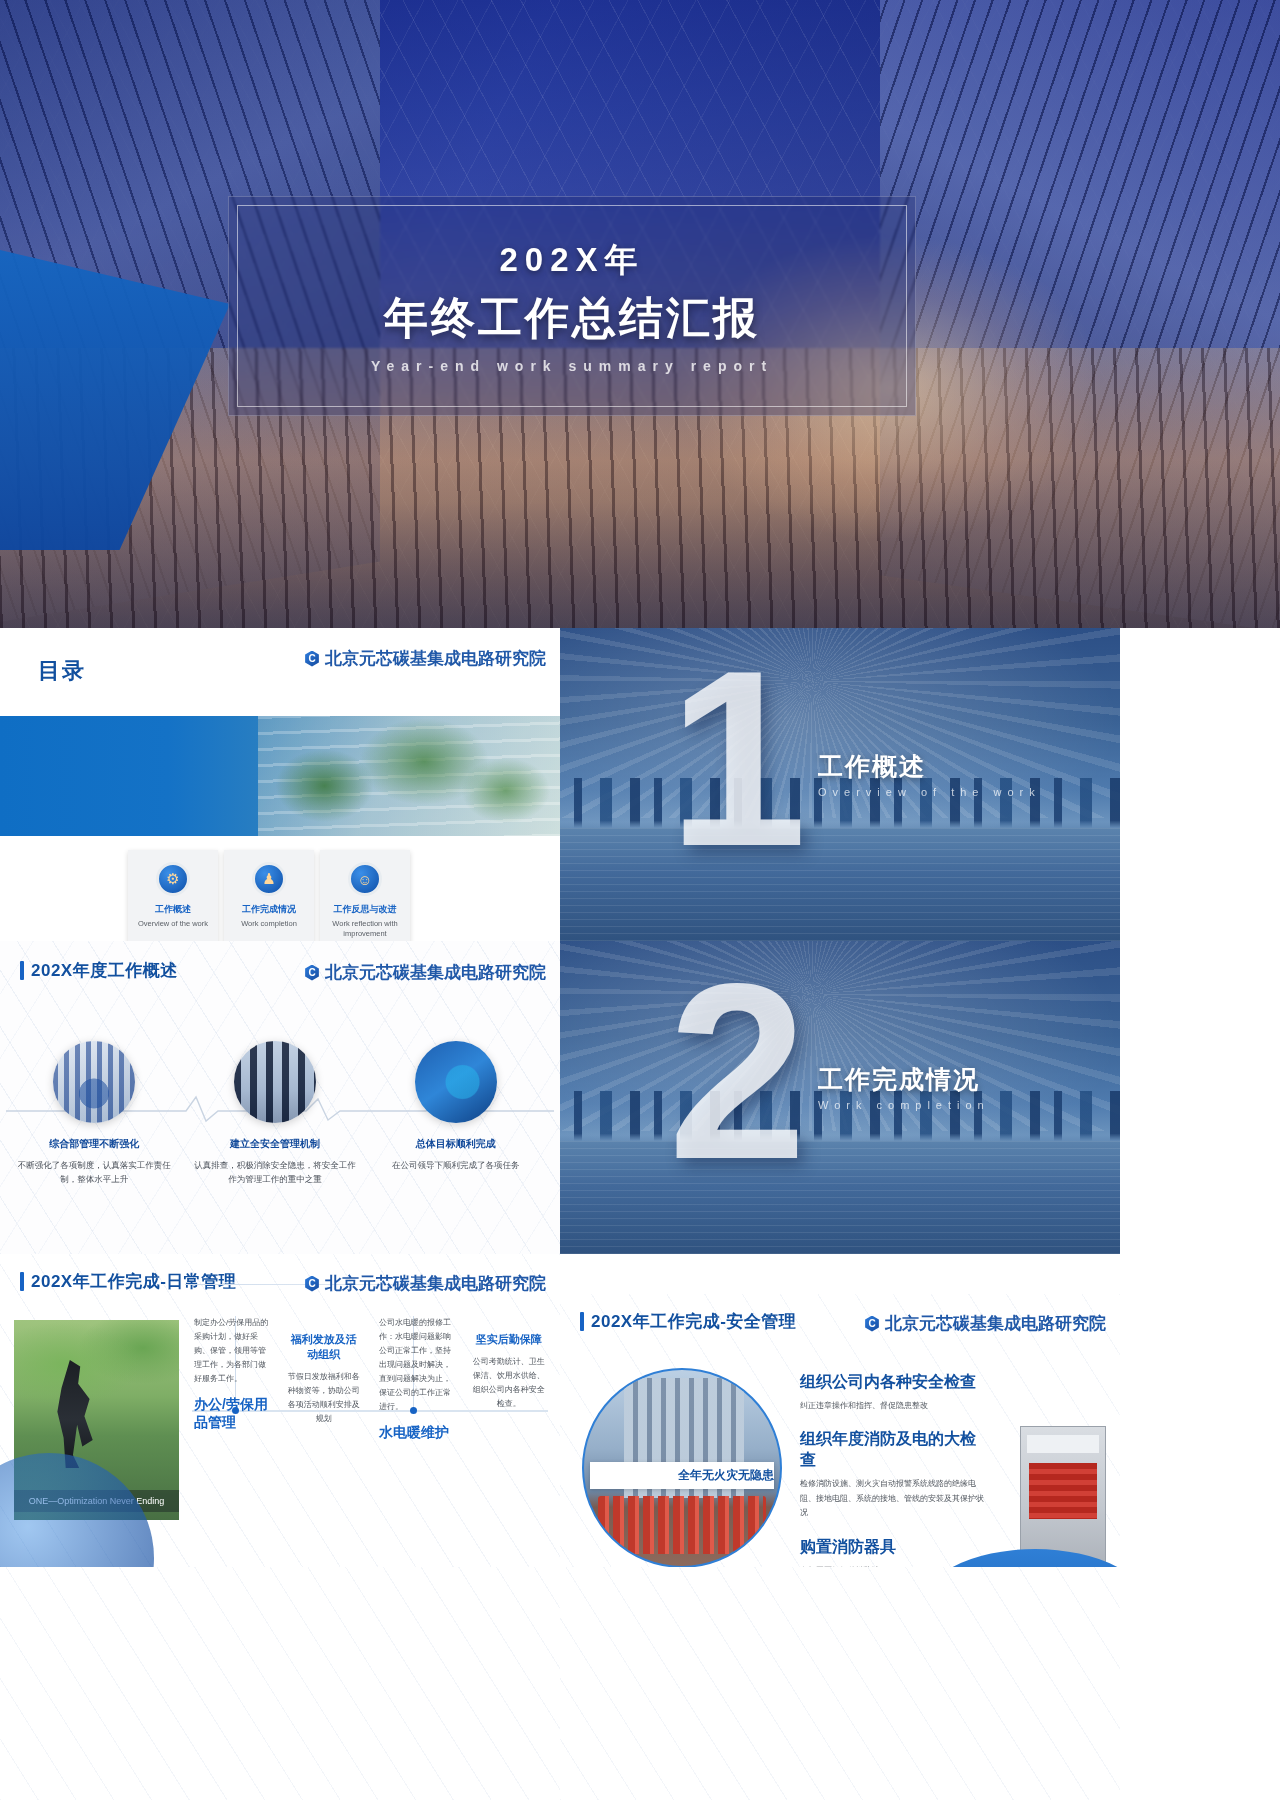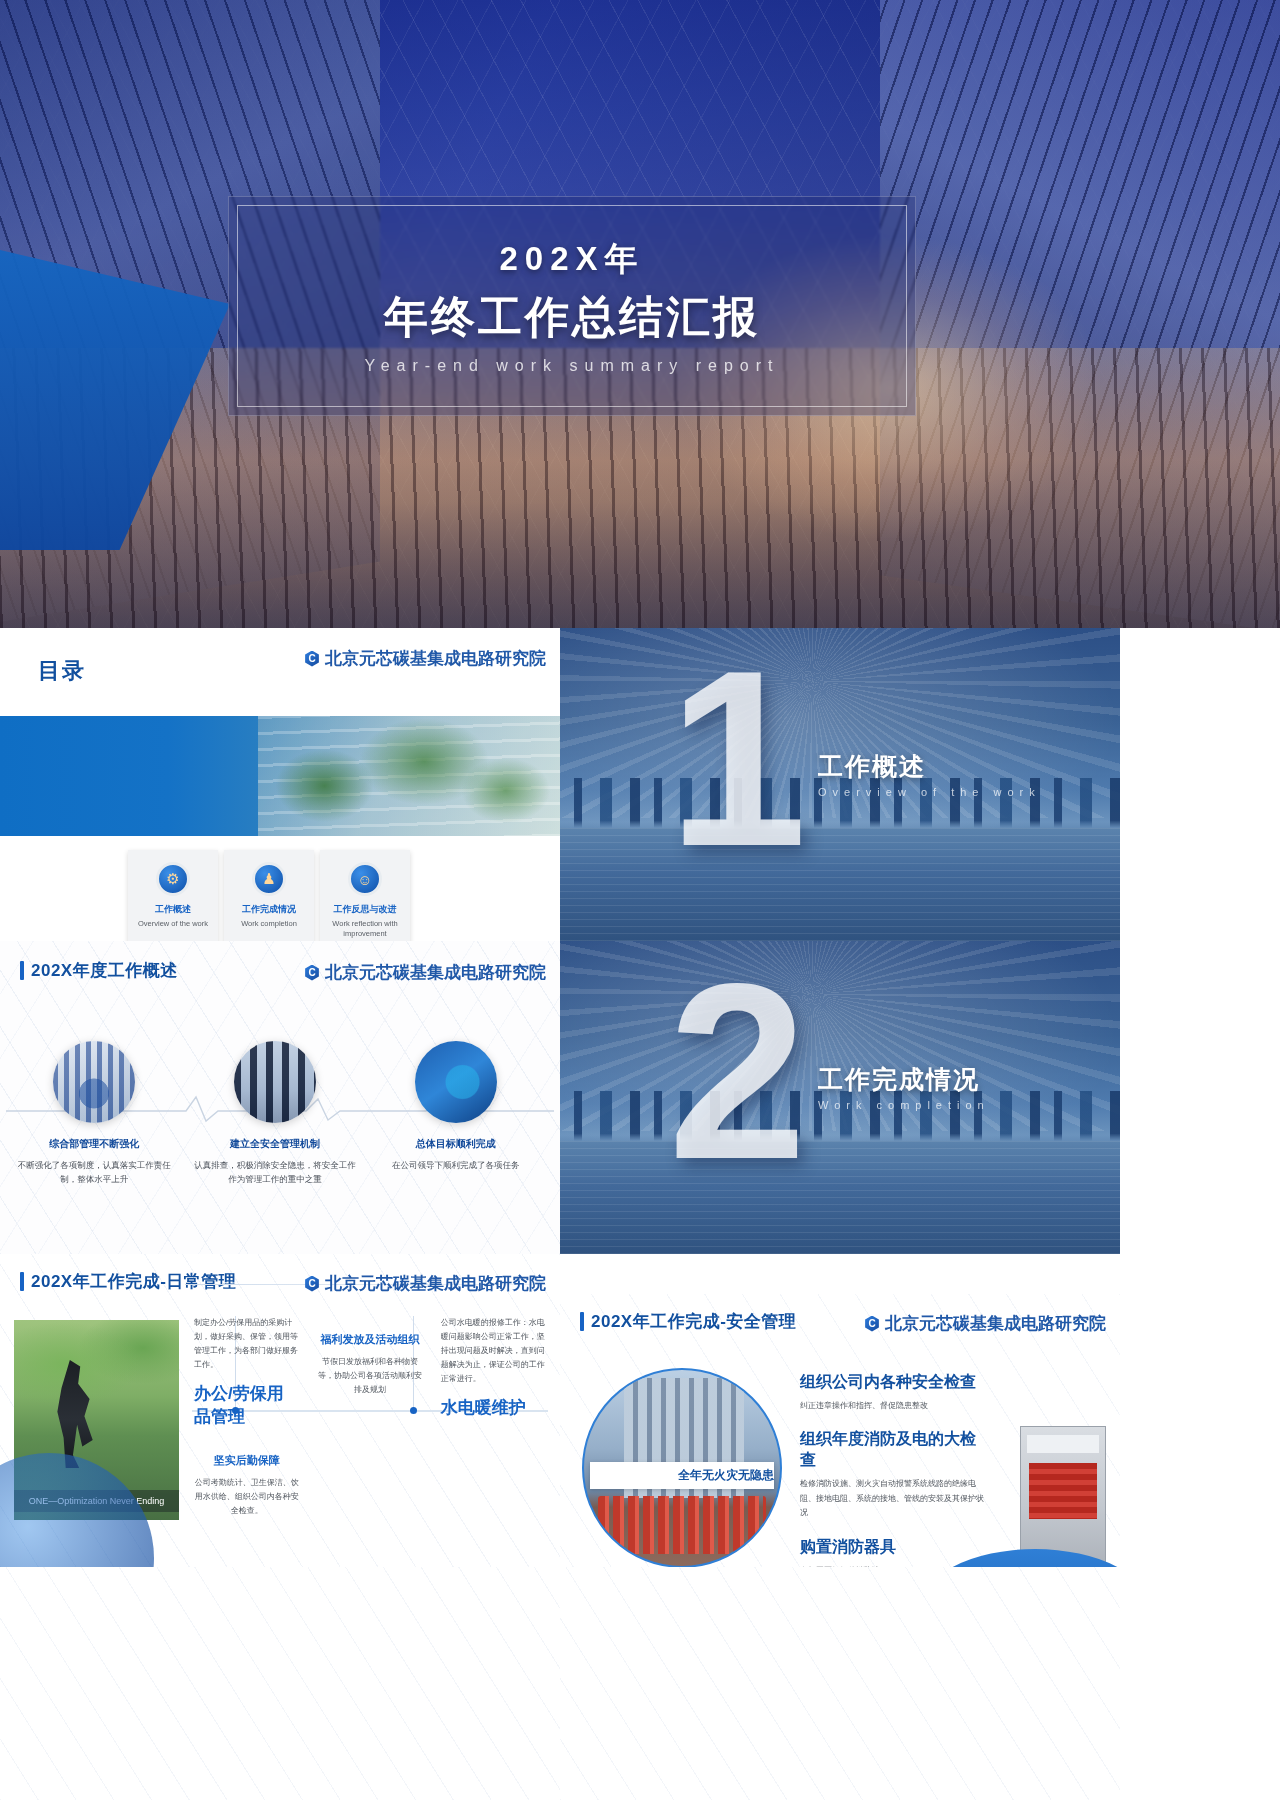--- a/index.html
+++ b/index.html
@@ -69,21 +69,21 @@
   }
   .s1 .year{
     color:#fff; font-size:33px; font-weight:700; letter-spacing:7px;
     text-shadow: 0 2px 6px rgba(0,0,0,.45); margin-bottom:6px;
   }
   .s1 .maintitle{
     color:#fff; font-size:44px; font-weight:700; letter-spacing:3px;
     text-shadow: 0 3px 8px rgba(0,0,0,.5); margin-bottom:10px;
   }
   .s1 .entitle{
-    color:rgba(255,255,255,.78); font-size:16px; letter-spacing:7px; font-weight:400;text-align:center;
+    color:rgba(255,255,255,.78); font-size:14px; letter-spacing:7px; font-weight:700;text-align:center;
   }
 
   
   .slide { position:absolute; overflow:hidden; background:#fff; }
   .brand { position:absolute; display:flex; align-items:center; gap:5px; }
   .brand .bicon{
     width:16px; height:16px; border-radius:4px;
     background: linear-gradient(135deg,#2f7fe0,#15489b);
     color:#fff; font-size:10px; font-weight:700;
     display:flex; align-items:center; justify-content:center;
@@ -235,25 +235,25 @@
     position:absolute; left:14px; top:236px; width:165px;
     background: rgba(18,24,30,.42); color:#fff; font-size:9px; padding:6px 8px; text-align:center;
   }
   .s6 .ring{
     position:absolute; left:-56px; bottom:-96px; width:210px; height:210px; border-radius:50%;
     background: radial-gradient(circle at 40% 35%, rgba(64,142,226,.55), rgba(20,70,150,.85));
     opacity:.9;
   }
   .s6 .tl{ position:absolute; left:192px; right:12px; top:62px; bottom:10px; }
   .s6 .tlline{ position:absolute; left:0; right:0; top:94px; height:2px; background:#d9e4f0; }
-  .s6 .tlgrid{ position:absolute; inset:0; display:grid; grid-template-columns:1fr 1fr 1fr; grid-template-rows:1fr 1fr; column-gap:14px; }
+  .s6 .tlgrid{ position:absolute; inset:0; display:grid; grid-template-columns:1fr 1fr 1fr 1fr; grid-template-rows:1fr 1fr; column-gap:14px; }
   .s6 .cell{ position:relative; padding:0 2px; }
   .s6 .cell .body{ color:#50565e; font-size:8px; line-height:1.75; }
   .s6 .cell.up{ display:flex; flex-direction:column; justify-content:flex-start; }
-  .s6 .cell.up .lbl{ color:#1763c4; font-size:17px; font-weight:700; margin-top:10px; }
+  .s6 .cell.up .lbl{ color:#1763c4; font-size:14px; font-weight:700; margin-top:10px; }
   .s6 .cell.dn .lbl{ color:#1763c4; font-size:11px; font-weight:700; margin-bottom:8px; text-align:center; }
   .s6 .cell.dn{ padding-top:16px; text-align:center; }
   .s6 .dot{ position:absolute; width:7px; height:7px; border-radius:50%; background:#1763c4; }
   .s6 .vline{ position:absolute; width:1px; background:#cfdcec; }
 
   
   .s7 { left:560px; top:1254px; width:560px; height:313px;margin-top:40px; }
   .s7 .paper{ position:absolute; inset:0; background:#fff;
     background-image: repeating-linear-gradient(58deg, rgba(228,234,243,.45) 0 1px, rgba(255,255,255,0) 1px 32px); }
   .s7 .hdg{ position:absolute; left:20px; top:16px; }

